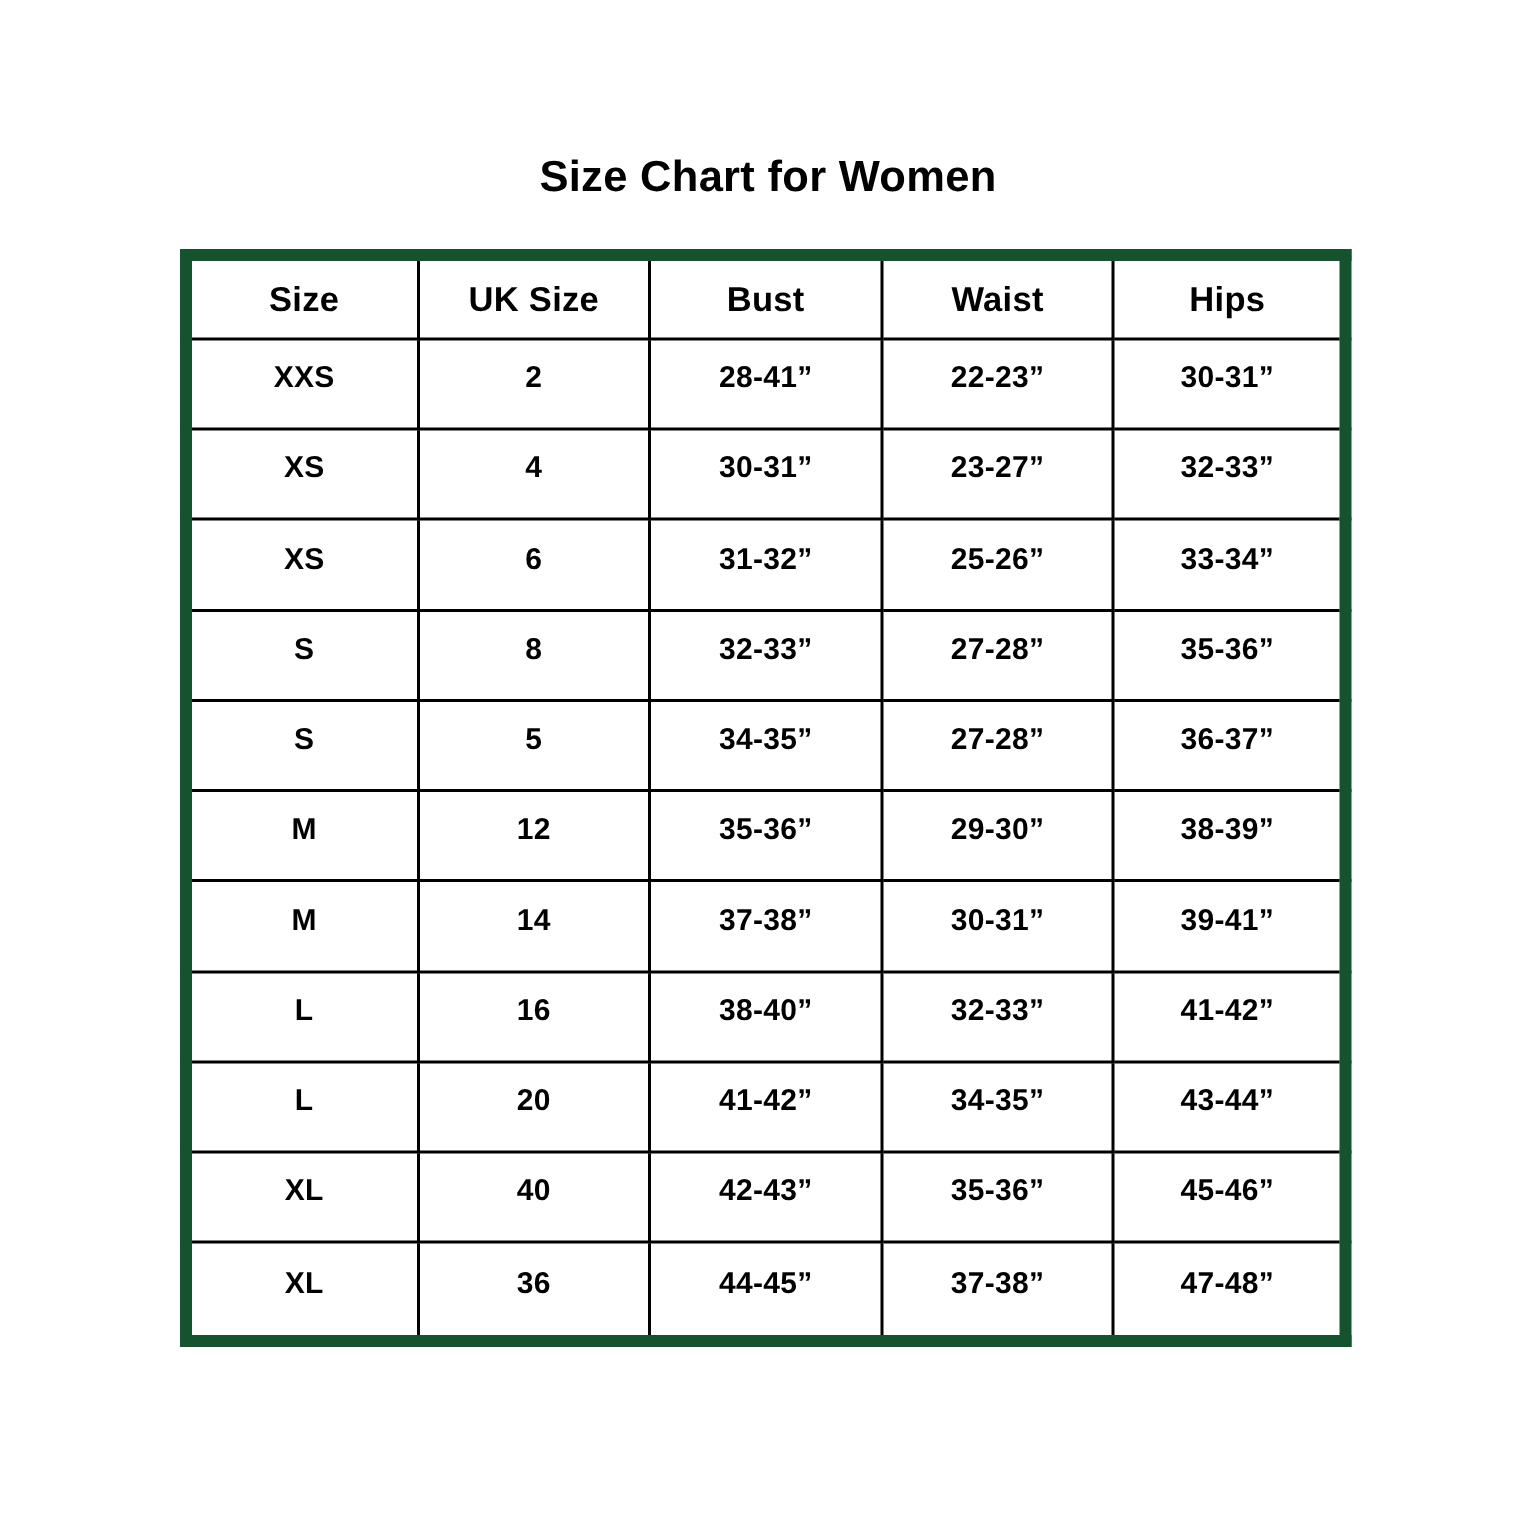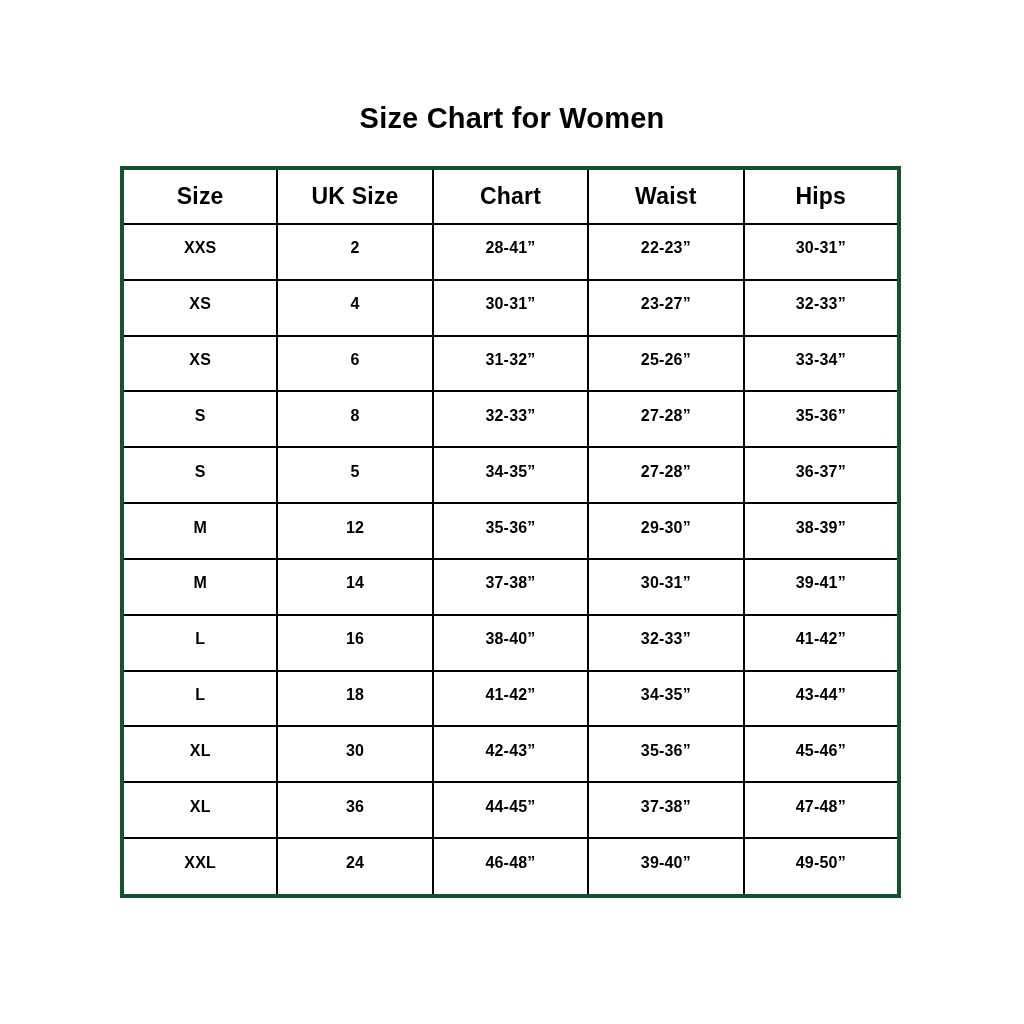--- a/index.html
+++ b/index.html
@@ -35,58 +35,58 @@
     position: absolute;
     left: 120px;
     top: 166px;
     width: 781px;
     height: 732px;
     border-collapse: collapse;
     table-layout: fixed;
     background: #ffffff;
   }
   table.size-chart {
-    border: 4px solid #14532d;
+    border: 8px solid #14532d;
   }
   table.size-chart th,
   table.size-chart td {
     border: 2px solid #000000;
     text-align: center;
     vertical-align: middle;
     font-weight: bold;
     color: #000000;
     overflow: hidden;
     white-space: nowrap;
   }
   table.size-chart thead tr {
     height: 56px;
   }
   table.size-chart th {
     font-size: 23px;
     letter-spacing: 0.2px;
   }
   table.size-chart td {
-    font-size: 16px;
+    font-size: 20px;
     letter-spacing: 0.2px;
     padding-bottom: 8px;
   }
 </style>
 </head>
 <body>
 
 <div class="page">
 
   <h1 class="page-title">Size Chart for Women</h1>
 
   <table class="size-chart">
     <thead>
       <tr>
         <th>Size</th>
         <th>UK Size</th>
-        <th>Chart</th>
+        <th>Bust</th>
         <th>Waist</th>
         <th>Hips</th>
       </tr>
     </thead>
     <tbody>
       <tr>
         <td>XXS</td>
         <td>2</td>
         <td>28-41”</td>
         <td>22-23”</td>
@@ -136,42 +136,35 @@
       </tr>
       <tr>
         <td>L</td>
         <td>16</td>
         <td>38-40”</td>
         <td>32-33”</td>
         <td>41-42”</td>
       </tr>
       <tr>
         <td>L</td>
-        <td>18</td>
+        <td>20</td>
         <td>41-42”</td>
         <td>34-35”</td>
         <td>43-44”</td>
       </tr>
       <tr>
         <td>XL</td>
-        <td>30</td>
+        <td>40</td>
         <td>42-43”</td>
         <td>35-36”</td>
         <td>45-46”</td>
       </tr>
       <tr>
         <td>XL</td>
         <td>36</td>
         <td>44-45”</td>
         <td>37-38”</td>
         <td>47-48”</td>
       </tr>
-      <tr>
-        <td>XXL</td>
-        <td>24</td>
-        <td>46-48”</td>
-        <td>39-40”</td>
-        <td>49-50”</td>
-      </tr>
     </tbody>
   </table>
 
 </div>
 
 </body></html>

